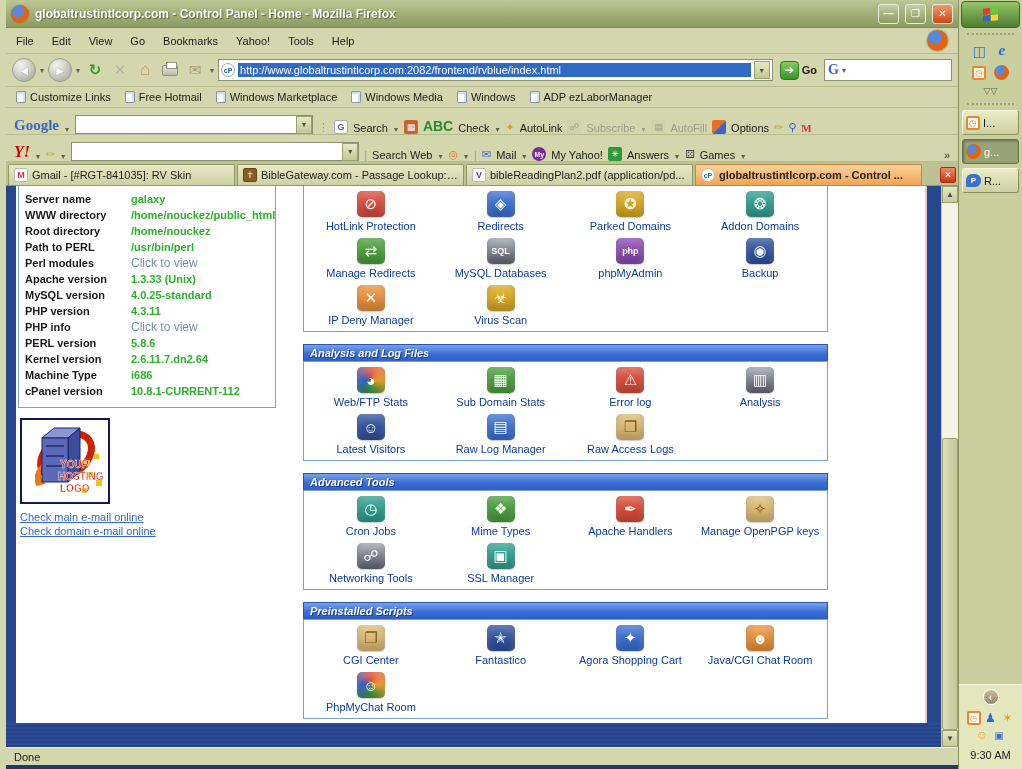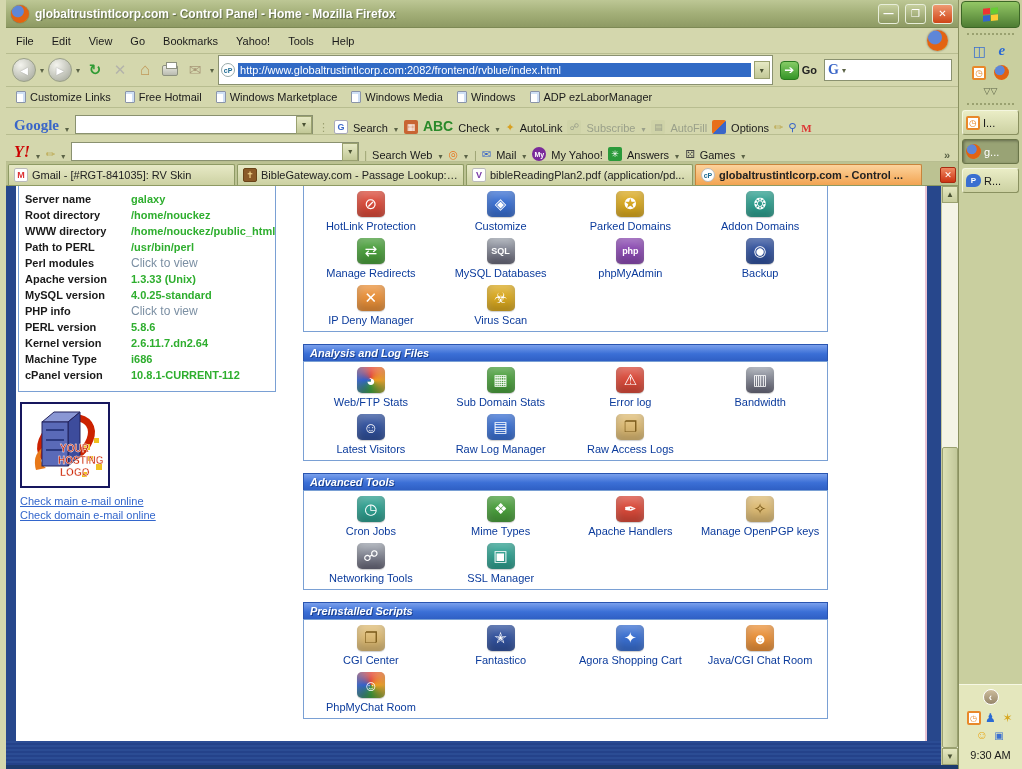--- a/index.html
+++ b/index.html
@@ -29,21 +29,21 @@
   .nav-circle{ width:24px; height:24px; border-radius:50%; background:radial-gradient(circle at 35% 28%,#f4f4ee,#b9bbb0 70%,#9b9d92);
     color:#fff; display:flex; align-items:center; justify-content:center; font-size:10px; text-shadow:0 0 1px #777; border:1px solid #9aa088;}
   .mini-drop{ color:#5a6246; font-size:8px; margin:0 1px;}
   .tbtn-glyph{ width:22px; height:22px; display:flex; align-items:center; justify-content:center; font-size:15px;}
   .glyph-reload{ color:#2f9b33; font-weight:bold;}
   .glyph-stop{ color:#b3b3ab; font-weight:bold;}
   .glyph-home{ color:#c09858; font-size:17px;}
   .printer{ width:16px; height:11px; background:linear-gradient(#e8e8e0,#b9bbb0); border:1px solid #8d9180; border-radius:2px; position:relative;}
   .printer::before{ content:""; position:absolute; left:3px; top:-4px; width:9px; height:5px; background:#fff; border:1px solid #8d9180;}
   .glyph-mail{ color:#a89878; font-size:15px;}
-  .urlbox{ flex:1; height:30px; background:#fff; border:1px solid #8a9170; display:flex; align-items:center; padding:0 2px; gap:3px; overflow:hidden;}
+  .urlbox{ flex:1; height:22px; background:#fff; border:1px solid #8a9170; display:flex; align-items:center; padding:0 2px; gap:3px; overflow:hidden;}
   .cp-fav{ width:14px; height:14px; border-radius:50%; border:1px solid #9aa; color:#1c6a92; font-size:7px; font-weight:bold;
     display:flex; align-items:center; justify-content:center; flex:none;}
   .url-text{ background:#316ac5; color:#fff; padding:1px 2px; white-space:nowrap; overflow:hidden; flex:1;}
   .url-drop{ width:16px; height:18px; background:linear-gradient(180deg,#e6e9c4,#c2c897); border:1px solid #9aa170; color:#4a5234;
     font-size:8px; display:flex; align-items:center; justify-content:center; flex:none;}
   .go-btn{ display:flex; align-items:center; gap:3px; margin:0 4px; font-weight:bold; color:#222;}
   .go-ic{ width:19px; height:19px; border-radius:4px; background:linear-gradient(180deg,#86cc64,#359528); color:#fff;
     display:flex; align-items:center; justify-content:center; font-size:12px; border:1px solid #2b7a20;}
   .searchbox{ width:128px; height:22px; background:#fff; border:1px solid #8a9170; display:flex; align-items:center; padding:0 3px; gap:2px;}
   .g-logo{ color:#3a66c8; font-weight:bold; font-family:"Liberation Serif",serif; font-size:14px;}
@@ -330,42 +330,46 @@
           <div class="navy-left"></div>
           <div class="page-main">
 
             <div class="sidebar">
               <div class="server-box">
                 <div class="srow">
                     <span class="sl">Server name</span>
                     <span class="sv">galaxy</span>
                   </div>
                 <div class="srow">
+                    <span class="sl">WWW directory</span>
+                    <span class="sv">/home/nouckez/public_html</span>
+                  </div>
+                <div class="srow">
                     <span class="sl">Root directory</span>
                     <span class="sv">/home/nouckez</span>
-                  </div>
-                <div class="srow">
-                    <span class="sl">WWW directory</span>
-                    <span class="sv">/home/nouckez/public_html</span>
                   </div>
                 <div class="srow">
                     <span class="sl">Path to PERL</span>
                     <span class="sv">/usr/bin/perl</span>
                   </div>
                 <div class="srow muted">
                     <span class="sl">Perl modules</span>
                     <span class="sv">Click to view</span>
                   </div>
                 <div class="srow">
                     <span class="sl">Apache version</span>
                     <span class="sv">1.3.33 (Unix)</span>
                   </div>
                 <div class="srow">
                     <span class="sl">MySQL version</span>
                     <span class="sv">4.0.25-standard</span>
+                  </div>
+                <div class="srow">
+                    <span class="sl">PHP version</span>
+                    <span class="sv">4.3.11</span>
                   </div>
                 <div class="srow muted">
                     <span class="sl">PHP info</span>
                     <span class="sv">Click to view</span>
                   </div>
                 <div class="srow">
                     <span class="sl">PERL version</span>
                     <span class="sv">5.8.6</span>
                   </div>
                 <div class="srow">
@@ -410,21 +414,21 @@
             <div class="main">
 
               <div class="sec0">
                 <div class="sec-box">
                   <div class="cell">
                       <span class="ic ic-red">⊘</span>
                       <span class="lbl">HotLink Protection</span>
                     </div>
                   <div class="cell">
                       <span class="ic ic-blue">◈</span>
-                      <span class="lbl">Customize</span>
+                      <span class="lbl">Redirects</span>
                     </div>
                   <div class="cell">
                       <span class="ic ic-gold">✪</span>
                       <span class="lbl">Parked Domains</span>
                     </div>
                   <div class="cell">
                       <span class="ic ic-teal">❂</span>
                       <span class="lbl">Addon Domains</span>
                     </div>
                   <div class="cell">
@@ -464,21 +468,21 @@
                   <div class="cell">
                       <span class="ic ic-green">▦</span>
                       <span class="lbl">Sub Domain Stats</span>
                     </div>
                   <div class="cell">
                       <span class="ic ic-red">⚠</span>
                       <span class="lbl">Error log</span>
                     </div>
                   <div class="cell">
                       <span class="ic ic-gray">▥</span>
-                      <span class="lbl">Bandwidth</span>
+                      <span class="lbl">Analysis</span>
                     </div>
                   <div class="cell">
                       <span class="ic ic-navy">☺</span>
                       <span class="lbl">Latest Visitors</span>
                     </div>
                   <div class="cell">
                       <span class="ic ic-blue">▤</span>
                       <span class="lbl">Raw Log Manager</span>
                     </div>
                   <div class="cell">
@@ -552,20 +556,23 @@
         <div class="page-footer"></div>
       </div>
 
       <div class="vscroll">
         <span class="sarw up">▲</span>
         <span class="sb-thumb"></span>
         <span class="sarw down">▼</span>
       </div>
     </div>
 
+    <div class="statusbar">
+      <span>Done</span>
+    </div>
     <div class="bottomedge"></div>
   </div>
 
   <div class="taskbar">
     <div class="start-btn">
       <span class="flag">
           <i class="f1"></i>
           <i class="f2"></i>
           <i class="f3"></i>
           <i class="f4"></i>

